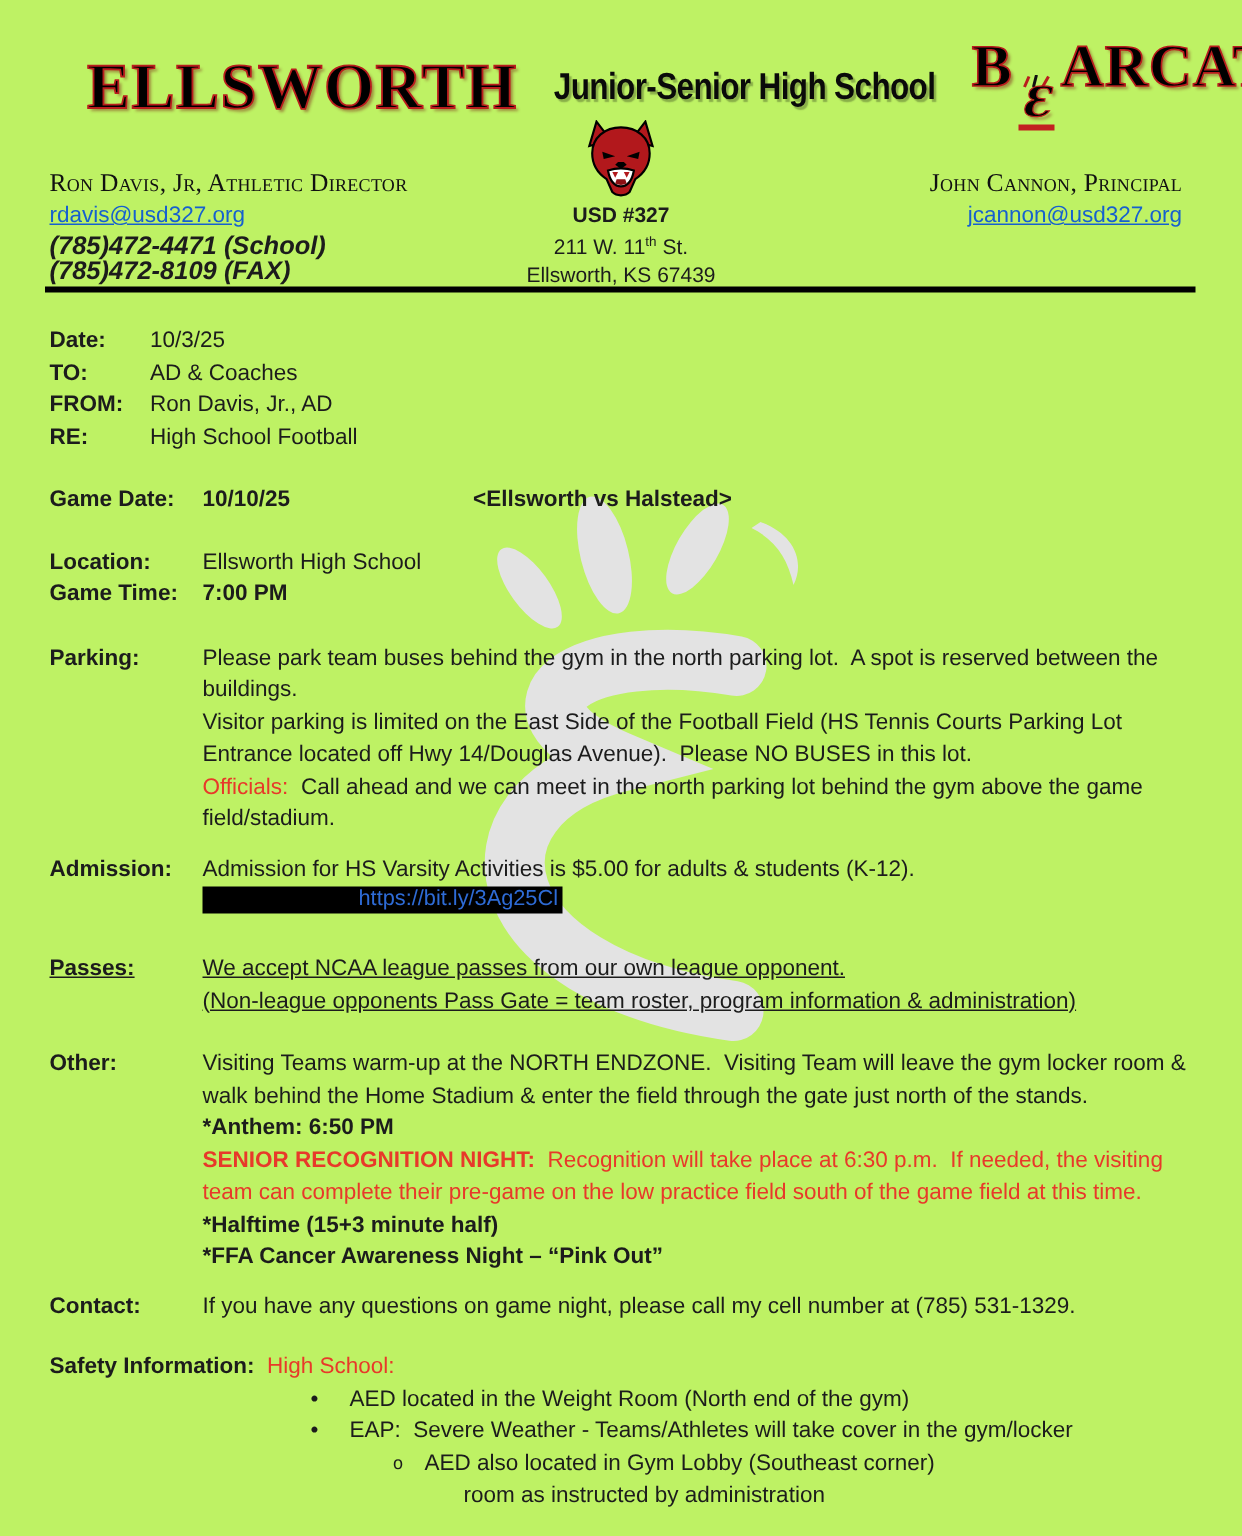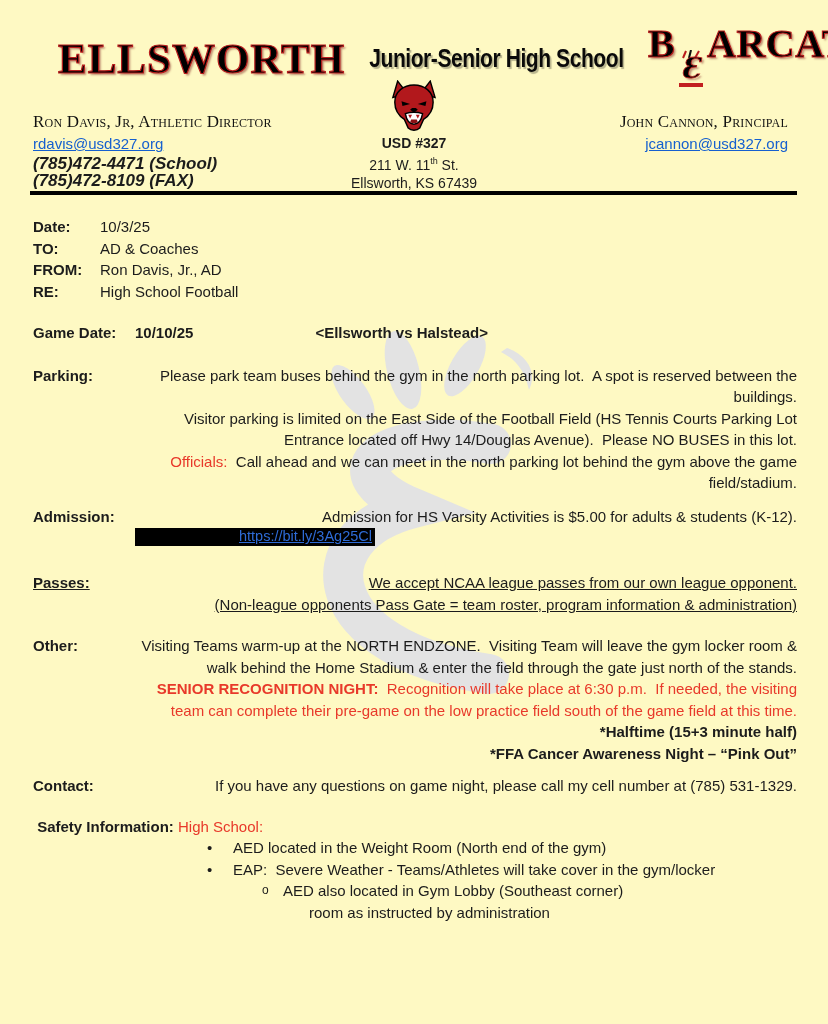--- a/index.html
+++ b/index.html
@@ -1,20 +1,20 @@
 <!DOCTYPE html>
 <html><head>
 <meta charset="utf-8">
 <style>
   html,body{margin:0;padding:0;background:#fff;}
   .page{
     position:relative;
     width:828px;height:1024px;
     margin:0 auto;
-    background:#fef9c3;
+    background:#bef264;
     font-family:"Liberation Sans", sans-serif;
     font-size:15px;line-height:21.5px;
     color:#1c1c1c;
     overflow:hidden;
   }
   .content{position:relative;z-index:1;}
   .watermark{position:absolute;left:295px;top:328px;z-index:0;}
 
   
   .masthead{
@@ -85,39 +85,39 @@
   .gamedate-row .val{font-weight:700;}
   .gamedate-row .matchup{font-weight:700;margin-left:122px;}
   .loc-rows{margin:20px 0 0 33px;}
   .loc-row{display:flex;}
   .loc-row .lbl{font-weight:700;width:102px;flex:none;}
   .loc-row .val.bold{font-weight:700;}
 
   
   .section{display:flex;margin-left:33px;}
   .sec-label{font-weight:700;width:102px;flex:none;}
-  .sec-body{width:662px;text-align:right;}
+  .sec-body{width:662px;}
   .red{color:#e8392a;}
   .red-bold{color:#e8392a;font-weight:700;}
   .bold{font-weight:700;}
   .mt-parking{margin-top:21px;}
   .mt-admission{margin-top:12px;}
   .mt-passes{margin-top:26px;text-decoration:underline;}
   .mt-other{margin-top:20px;}
   .mt-contact{margin-top:11px;}
   .mt-safety{margin-top:19px;}
 
   .redact-bar{
     margin-top:1px;width:240px;height:18px;background:#000;
     display:flex;align-items:center;justify-content:flex-end;padding-right:3px;box-sizing:border-box;
   }
-  .redact-bar a{color:#2e6bd6;text-decoration:underline;font-size:14.5px;cursor:pointer;}
-
-  
-  .safety-label{font-weight:700;width:145px;flex:none;text-align:center;}
+  .redact-bar a{color:#2e6bd6;font-size:14.5px;cursor:pointer;}
+
+  
+  .safety-label{font-weight:700;width:145px;flex:none;}
   .safety-body{width:615px;}
   .bullet-row{display:flex;margin-left:28px;}
   .bullet-row::before{content:"\2022";width:26px;flex:none;text-align:left;padding-left:1px;}
   .bullet-row.sub{margin-left:83px;}
   .bullet-row.sub::before{content:"o";font-size:12px;width:21px;}
   .bullet-cont{margin-left:131px;}
 </style>
 </head>
 <body>
 
@@ -207,20 +207,30 @@
           <span>High School Football</span>
         </div>
     </div>
 
     <div class="gamedate-row">
       <span class="lbl">Game Date:</span>
       <span class="val">10/10/25</span>
       <span class="matchup">&lt;Ellsworth vs Halstead&gt;</span>
     </div>
 
+    <div class="loc-rows">
+      <div class="loc-row">
+          <span class="lbl">Location:</span>
+          <span class="val">Ellsworth High School</span>
+        </div>
+      <div class="loc-row">
+          <span class="lbl">Game Time:</span>
+          <span class="val bold">7:00 PM</span>
+        </div>
+    </div>
 
     <div class="section mt-parking">
       <span class="sec-label">Parking:</span>
       <div class="sec-body">
         <div>Please park team buses behind the gym in the north parking lot.&nbsp; A spot is reserved between the buildings.</div>
         <div>Visitor parking is limited on the East Side of the Football Field (HS Tennis Courts Parking Lot Entrance located off Hwy 14/Douglas Avenue).&nbsp; Please NO BUSES in this lot.</div>
         <div><span class="red">Officials:</span><span>&nbsp; Call ahead and we can meet in the north parking lot behind the gym above the game field/stadium.</span></div>
       </div>
     </div>
 
@@ -239,20 +249,21 @@
       <div class="sec-body">
         <div>We accept NCAA league passes from our own league opponent.</div>
         <div>(Non-league opponents Pass Gate = team roster, program information &amp; administration)</div>
       </div>
     </div>
 
     <div class="section mt-other">
       <span class="sec-label">Other:</span>
       <div class="sec-body">
         <div>Visiting Teams warm-up at the NORTH ENDZONE.&nbsp; Visiting Team will leave the gym locker room &amp; walk behind the Home Stadium &amp; enter the field through the gate just north of the stands.</div>
+        <div class="bold">*Anthem: 6:50 PM</div>
         <div class="red"><span class="red-bold">SENIOR RECOGNITION NIGHT:</span><span>&nbsp; Recognition will take place at 6:30 p.m.&nbsp; If needed, the visiting team can complete their pre-game on the low practice field south of the game field at this time.</span></div>
         <div class="bold">*Halftime (15+3 minute half)</div>
         <div class="bold">*FFA Cancer Awareness Night – “Pink Out”</div>
       </div>
     </div>
 
     <div class="section mt-contact">
       <span class="sec-label">Contact:</span>
       <div class="sec-body">
         <div>If you have any questions on game night, please call my cell number at (785) 531-1329.</div>

